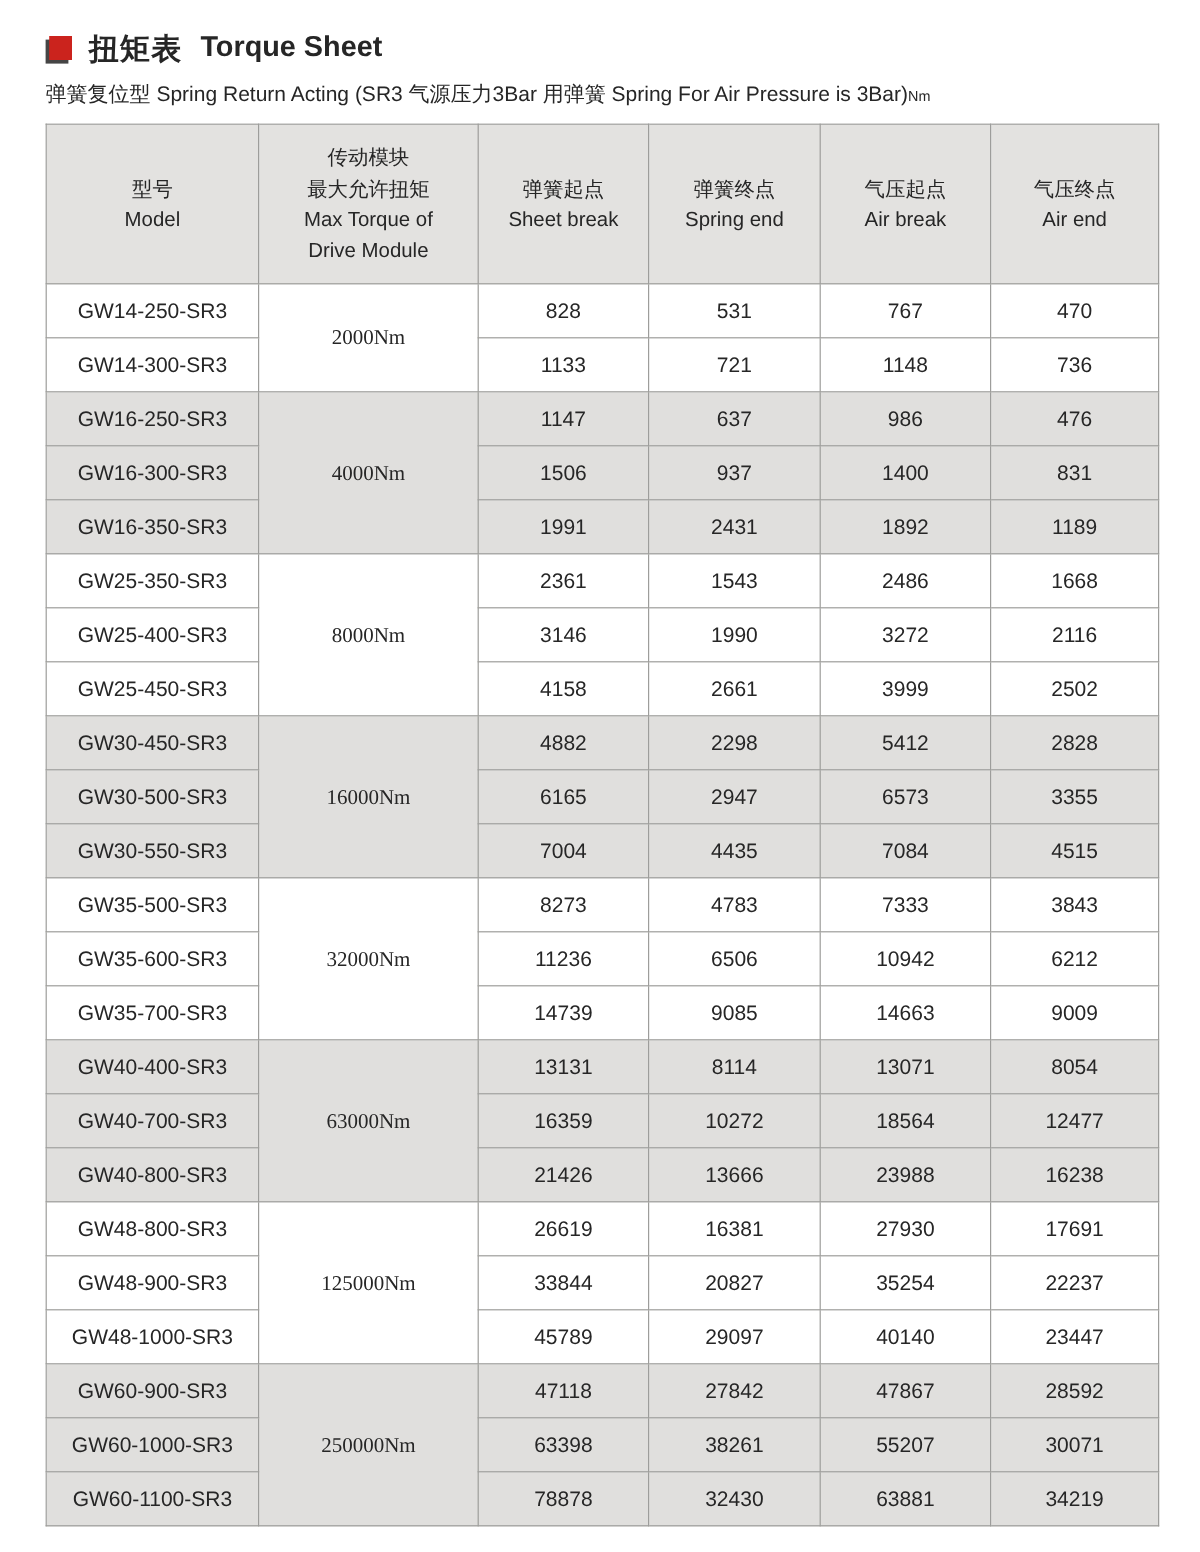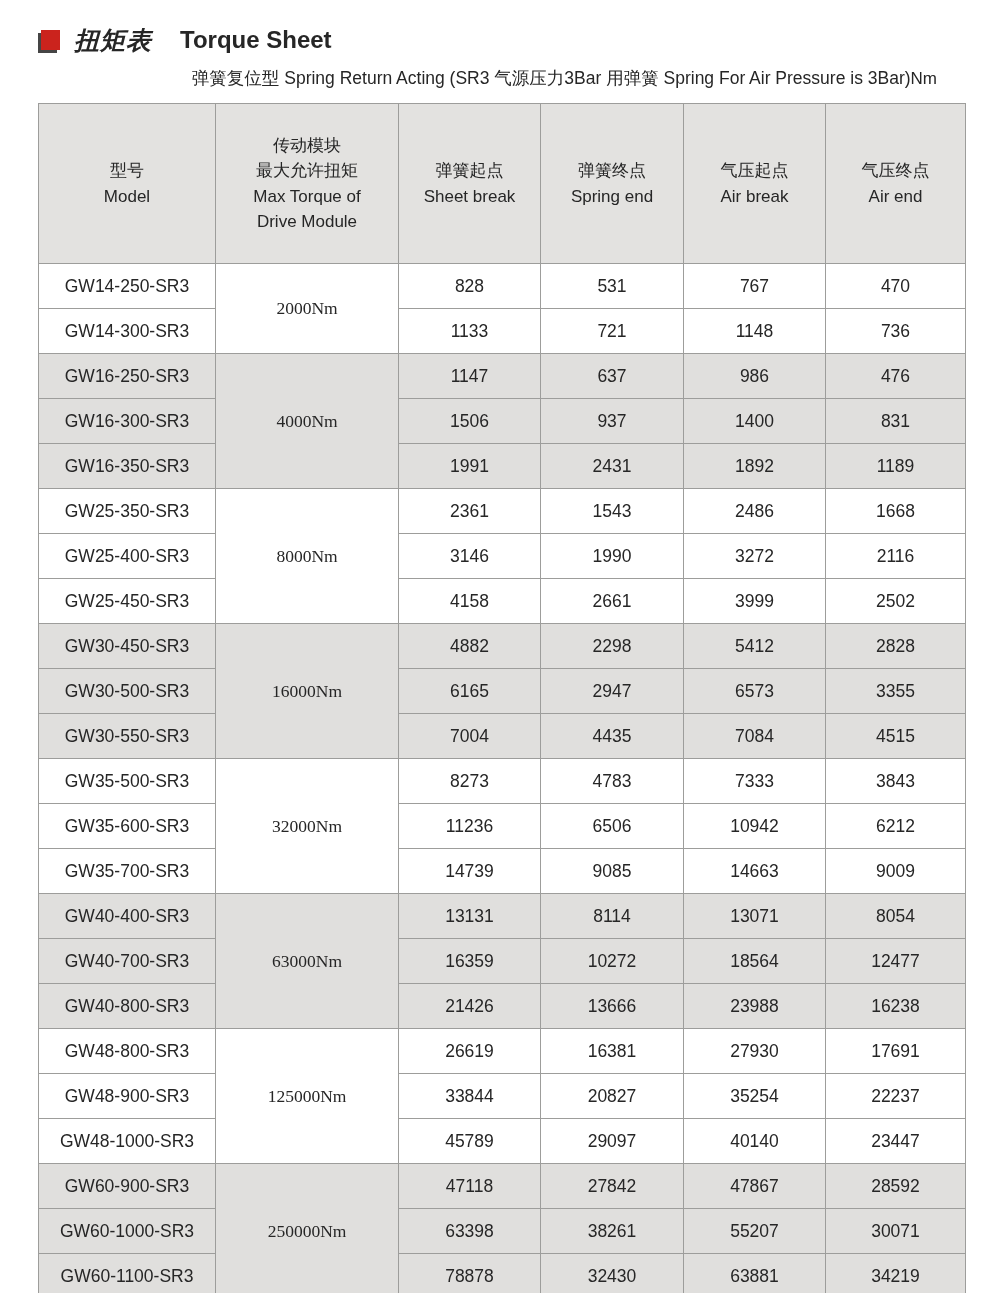--- a/index.html
+++ b/index.html
@@ -14,48 +14,48 @@
 
   
   .title-row { display: flex; align-items: center; margin-top: 2px; height: 34px; }
   .red-sq {
     width: 19px; height: 20px;
     background: #cb231d;
     box-shadow: -3px 3px 0 0 #454545;
     margin-left: 3px; margin-right: 14px;
     flex: 0 0 auto;
   }
-  .title-zh { font-size: 25px; font-weight: bold; letter-spacing: 1px; font-style: italic; }
-  .title-en { font-size: 24px; font-weight: bold; margin-left: 28px; }
+  .title-zh { font-size: 25px; font-weight: bold; letter-spacing: 1px; }
+  .title-en { font-size: 24px; font-weight: bold; margin-left: 15px; }
 
   
   .subtitle-row {
     margin-top: 9px;
-    display: flex; justify-content: flex-end; align-items: baseline;
+    display: flex; justify-content: flex-start; align-items: baseline;
     font-size: 17.5px;
   }
-  .unit { padding-right: 28px; font-size: 17px; }
+  .unit { padding-right: 28px; font-size: 12px; }
 
   
   table.torque {
     margin-top: 13px;
     width: 927px;
     border-collapse: collapse;
     table-layout: fixed;
   }
   table.torque th, table.torque td {
     border: 1px solid #9d9d9b;
     text-align: center;
     vertical-align: middle;
     font-weight: normal;
   }
   table.torque { border: 1px solid #8e8e8c; }
   thead th {
     background: #e3e2e0;
-    height: 160px;
+    height: 133px;
     font-size: 17px;
     line-height: 1.5;
     padding: 2px 0;
   }
   tbody td {
     height: 45px;
     font-size: 17.5px;
     background: #ffffff;
   }
   tbody tr.shaded td { background: #e0dfdd; }

